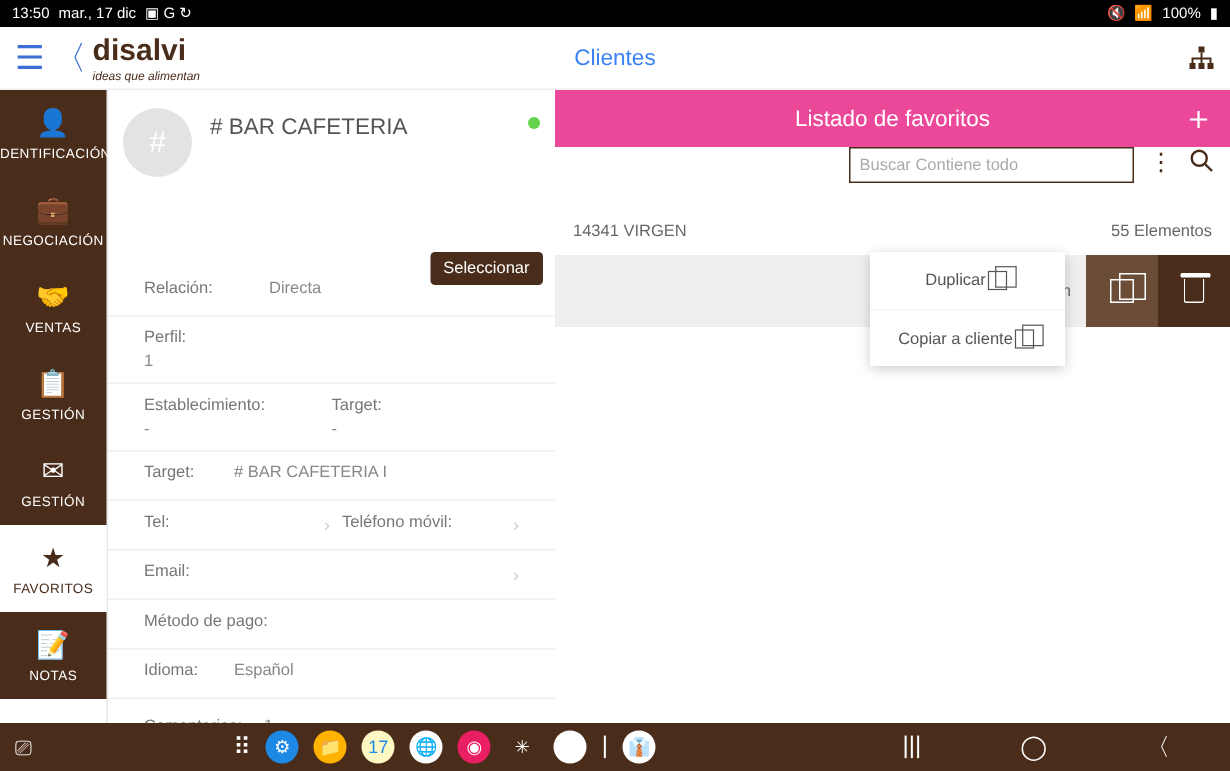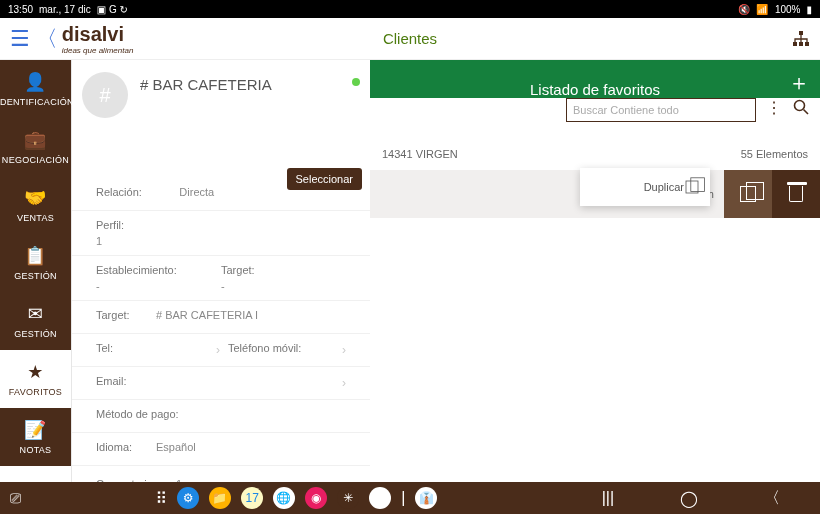--- a/index.html
+++ b/index.html
@@ -6,21 +6,21 @@
   html, body { width: 820px; height: 514px; overflow: hidden; background: #000; color: #444; }
   .status-bar { height: 18px; background: #000; color: #fff; font-size: 10px; display: flex; align-items: center; padding: 0 8px; }
   .status-left { display: flex; gap: 6px; align-items: center; }
   .status-right { margin-left: auto; display: flex; gap: 6px; align-items: center; }
   .app-header { height: 42px; background: #fff; display: flex; align-items: center; padding: 0 10px; border-bottom: 1px solid #eee; }
   .hamburger { color: #3b6fd6; font-size: 22px; margin-right: 6px; }
   .back-chev { color: #3b6fd6; font-size: 22px; margin-right: 4px; font-weight: 200; }
   .logo { font-family: Georgia, serif; color: #4a2c1a; }
   .logo .big { font-size: 20px; font-weight: 700; }
   .logo .tag { font-size: 8px; color: #4a2c1a; font-style: italic; }
-  .header-title { position: absolute; left: 50%; transform: translateX(-50%); color: #4d7c0f; font-size: 15px; font-weight: 300; }
+  .header-title { position: absolute; left: 50%; transform: translateX(-50%); color: #3b82f6; font-size: 15px; font-weight: 300; }
   .header-icon { margin-left: auto; color: #4a2c1a; font-size: 18px; }
   .body-area { display: flex; height: 422px; background: #fff; }
 
   .sidebar { width: 72px; background: #fff; display: flex; flex-direction: column; border-right: 1px solid #e6e6e6; }
   .side-item { flex: none; height: 58px; display: flex; flex-direction: column; align-items: center; justify-content: center; gap: 4px; color: #fff; font-size: 9px; letter-spacing: .3px; }
   .side-item.dark { background: #4a2c1a; }
   .side-item.light { background: #fff; color: #4a2c1a; }
   .side-item .icn { font-size: 18px; }
 
   .detail-pane { width: 298px; background: #fff; overflow: hidden; position: relative; }
@@ -30,41 +30,41 @@
   .green-dot { width: 8px; height: 8px; border-radius: 50%; background: #64d24c; margin-left: auto; margin-top: 6px; }
   .select-btn { position: absolute; top: 108px; right: 8px; background: #4a2c1a; color: #fff; font-size: 11px; padding: 5px 9px; border-radius: 3px; }
   .field-block { padding: 8px 24px; border-bottom: 1px solid #f0f0f0; font-size: 11px; display: flex; }
   .field-block.tight { padding-top: 12px; padding-bottom: 4px; border: none; }
   .fld { flex: 1; }
   .fld .lab { color: #777; margin-bottom: 4px; }
   .fld .val { color: #888; font-weight: 300; }
   .chev-right { color: #ccc; font-size: 12px; align-self: center; }
 
   .right-pane { flex: 1; display: flex; flex-direction: column; background: #fff; }
-  .fav-header { background: #15803d; color: #fff; height: 38px; display: flex; align-items: flex-end; justify-content: center; font-size: 15px; font-weight: 300; position: relative; }
+  .fav-header { background: #ec4899; color: #fff; height: 38px; display: flex; align-items: center; justify-content: center; font-size: 15px; font-weight: 300; position: relative; }
   .fav-plus { position: absolute; right: 10px; font-size: 22px; color: #fff; font-weight: 200; }
   .search-row { height: 40px; display: flex; align-items: flex-start; padding: 0 10px; gap: 10px; }
   .search-box { flex:1; max-width: 250px; margin: 0 auto; border: 1px solid #4a2c1a; height: 24px; font-size: 11px; padding: 0 6px; color: #aaa; display: flex; align-items: center; }
   .dots { color: #4a2c1a; font-size: 16px; }
   .mag { color: #4a2c1a; font-size: 16px; }
   .list-row1 { display: flex; padding: 10px 12px; font-size: 11px; color: #666; }
   .list-row1 .r { margin-left: auto; }
   .list-row2 { display: flex; align-items: stretch; height: 48px; position: relative; }
   .row2-text { flex: 1; background: #f1efee; display: flex; align-items: center; justify-content: flex-end; padding-right: 10px; font-size: 11px; color: #666; }
   .row2-actions { display: flex; }
   .sq-btn { width: 48px; display:flex; align-items:center; justify-content:center; }
   .sq-btn.brown1 { background: #6b4c36; color: #fff; }
   .sq-btn.brown2 { background: #4a2c1a; color: #fff; }
   .dup-icon { width:16px; height:16px; border:1.5px solid currentColor; position:relative; }
   .dup-icon::after { content:''; position:absolute; width:16px; height:16px; border:1.5px solid currentColor; top:-5px; left:5px; }
   .trash { width:14px; height:16px; border:1.5px solid #fff; border-top:none; border-radius:0 0 2px 2px; position:relative; }
   .trash::before { content:''; position:absolute; top:-4px; left:-3px; width:20px; height:3px; background:#fff; border-radius:1px; }
 
   .context-menu { position:absolute; top: -2px; right: 110px; width: 130px; background:#fff; box-shadow:0 2px 8px rgba(0,0,0,.2); z-index:5; }
-  .ctx-item { height: 38px; display:flex; align-items:center; padding: 0 10px; font-size: 11px; color:#555; justify-content: flex-end; }
+  .ctx-item { height: 38px; display:flex; align-items:center; padding: 0 10px; font-size: 11px; color:#555; justify-content: center; }
   .ctx-item + .ctx-item { border-top:1px solid #f2f2f2; }
 
   .android-nav { height: 32px; background: #4a2c1a; display:flex; align-items:center; padding: 0 10px; gap: 6px; }
   .dock-spacer { flex:1; }
   .dock-apps { display:flex; gap:10px; align-items:center; }
   .dock-dot { width:22px; height:22px; border-radius:50%; display:flex; align-items:center; justify-content:center; font-size:12px; color:#fff; }
   .nav-btn { color:#fff; font-size:16px; padding:0 30px; }
   svg { display:block; }
 </style>
 </head>
@@ -256,20 +256,24 @@
             <div class="dup-icon"></div>
           </div>
         <div class="sq-btn brown2">
             <div class="trash"></div>
           </div>
       </div>
 
       <div class="context-menu">
         <div class="ctx-item">
           <span>Duplicar</span>
+          <div class="dup-icon" style="transform:scale(.8)"></div>
+        </div>
+        <div class="ctx-item">
+          <span>Copiar a cliente</span>
           <div class="dup-icon" style="transform:scale(.8)"></div>
         </div>
       </div>
     </div>
   </div>
 
 </div>
 
 <div class="android-nav">
   <span style="color:#fff;font-size:14px">⎚</span>

